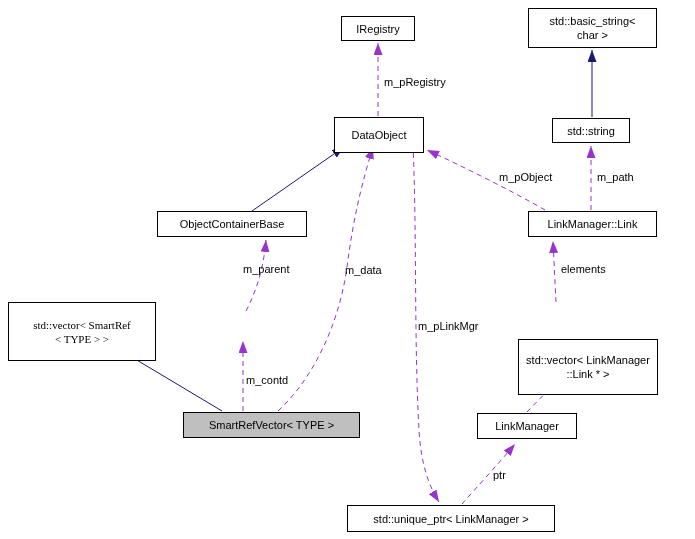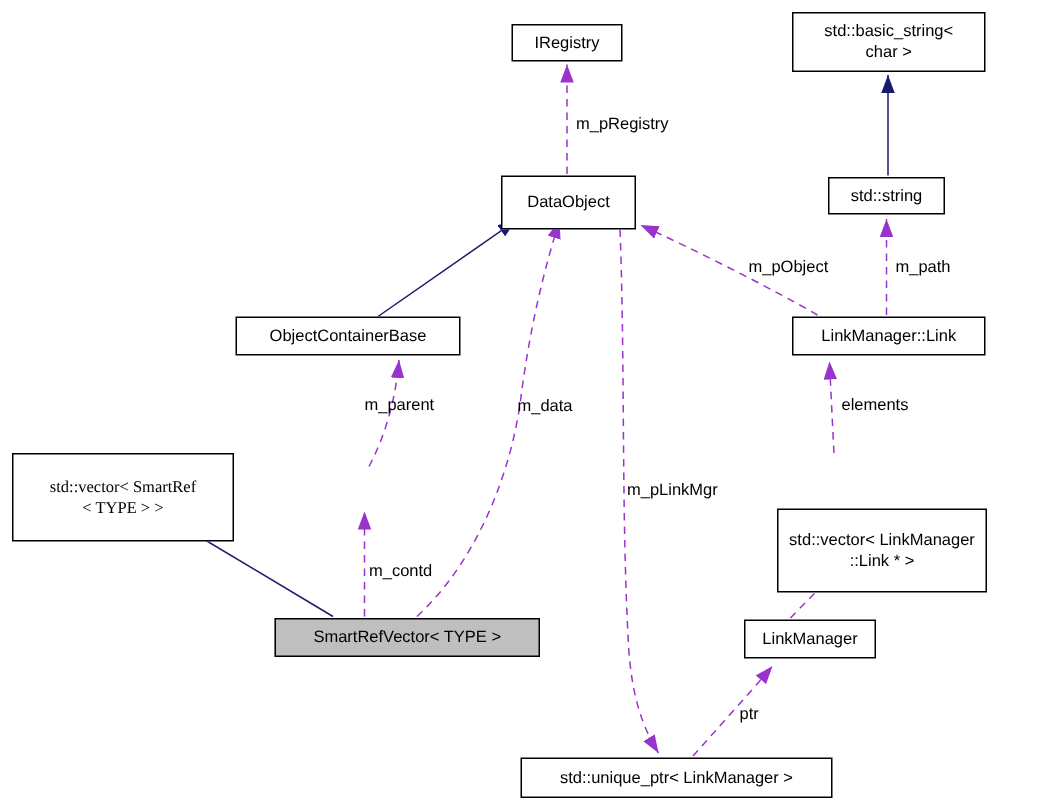--- a/index.html
+++ b/index.html
@@ -125,21 +125,21 @@
 
   <div class="node" style="left:518px; top:303px; width:140px; height:56px;margin-top:36px;">
     <div>std::vector&lt; LinkManager</div>
     <div>::Link * &gt;</div>
   </div>
 
   <div class="node focus" style="left:155px; top:412px; width:177px; height:26px;margin-left:28px;">
     <div>SmartRefVector&lt; TYPE &gt;</div>
   </div>
 
-  <div class="node" style="left:477px; top:413px; width:88px; height:26px;margin-left:19px;">
+  <div class="node" style="left:477px; top:413px; width:100px; height:26px;">
     <div>LinkManager</div>
   </div>
 
   <div class="node" style="left:347px; top:505px; width:208px; height:27px;">
     <div>std::unique_ptr&lt; LinkManager &gt;</div>
   </div>
 
 </div>
 
 </body></html>

